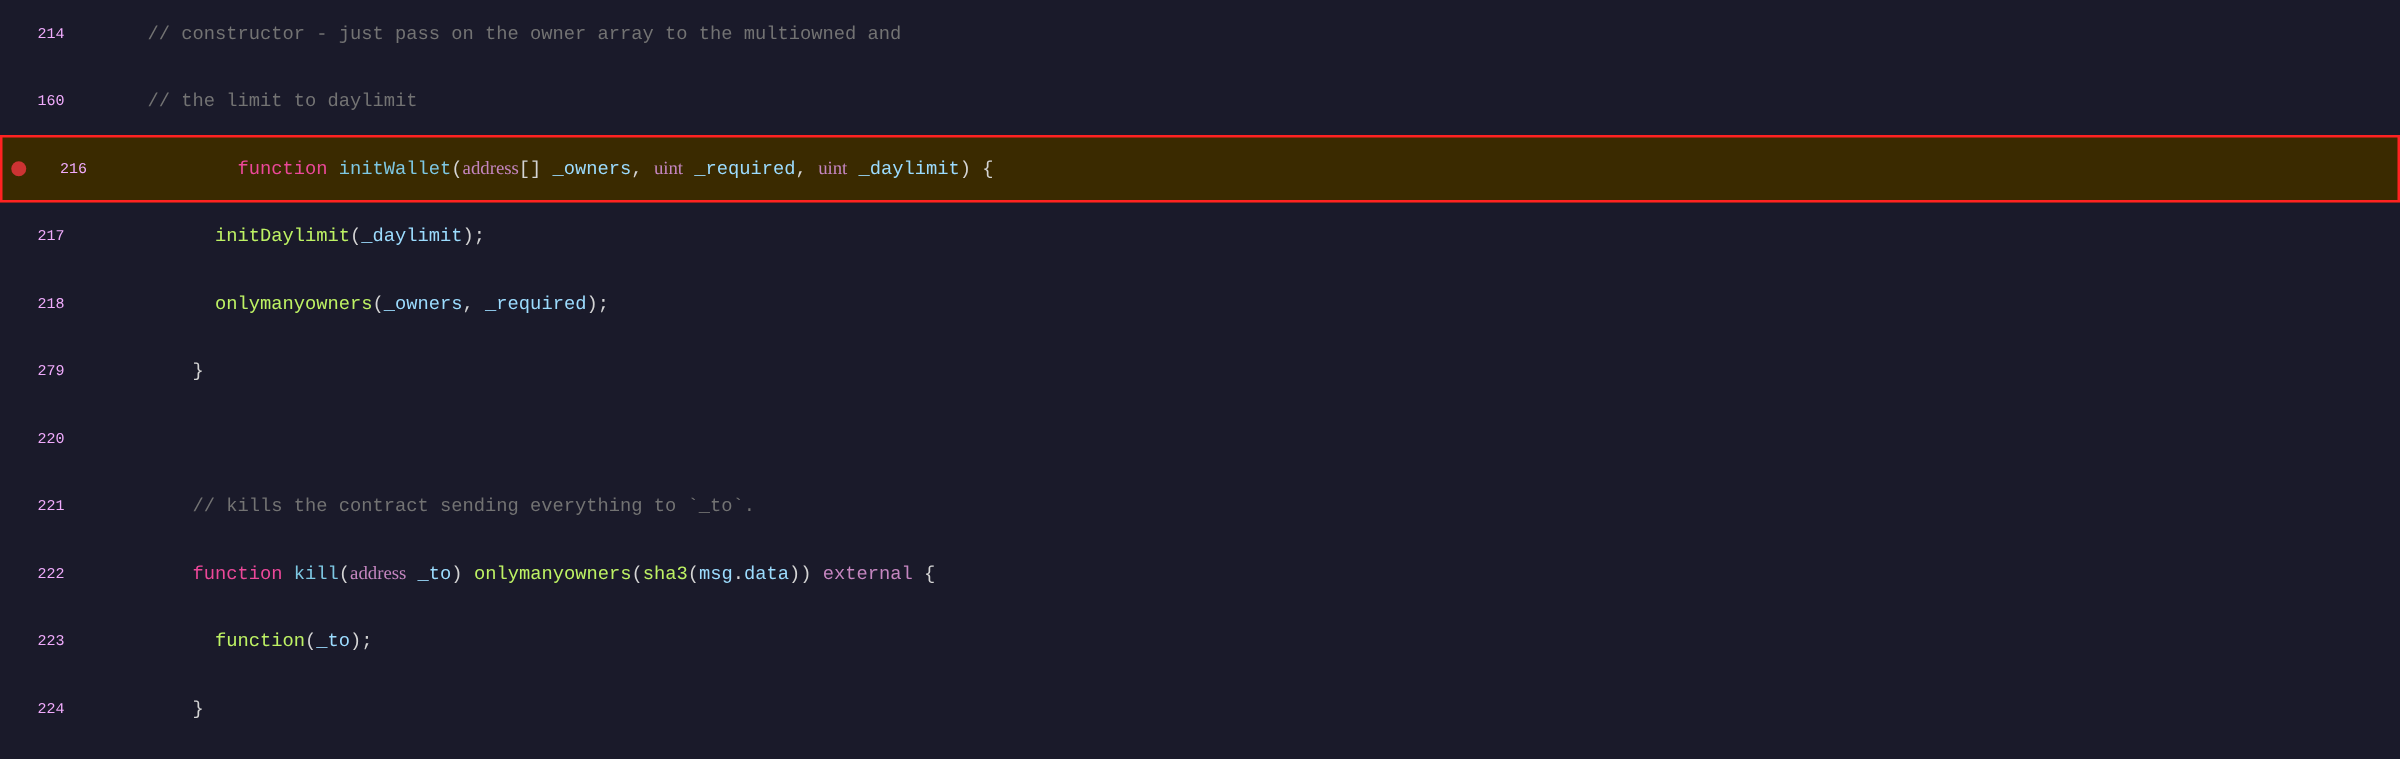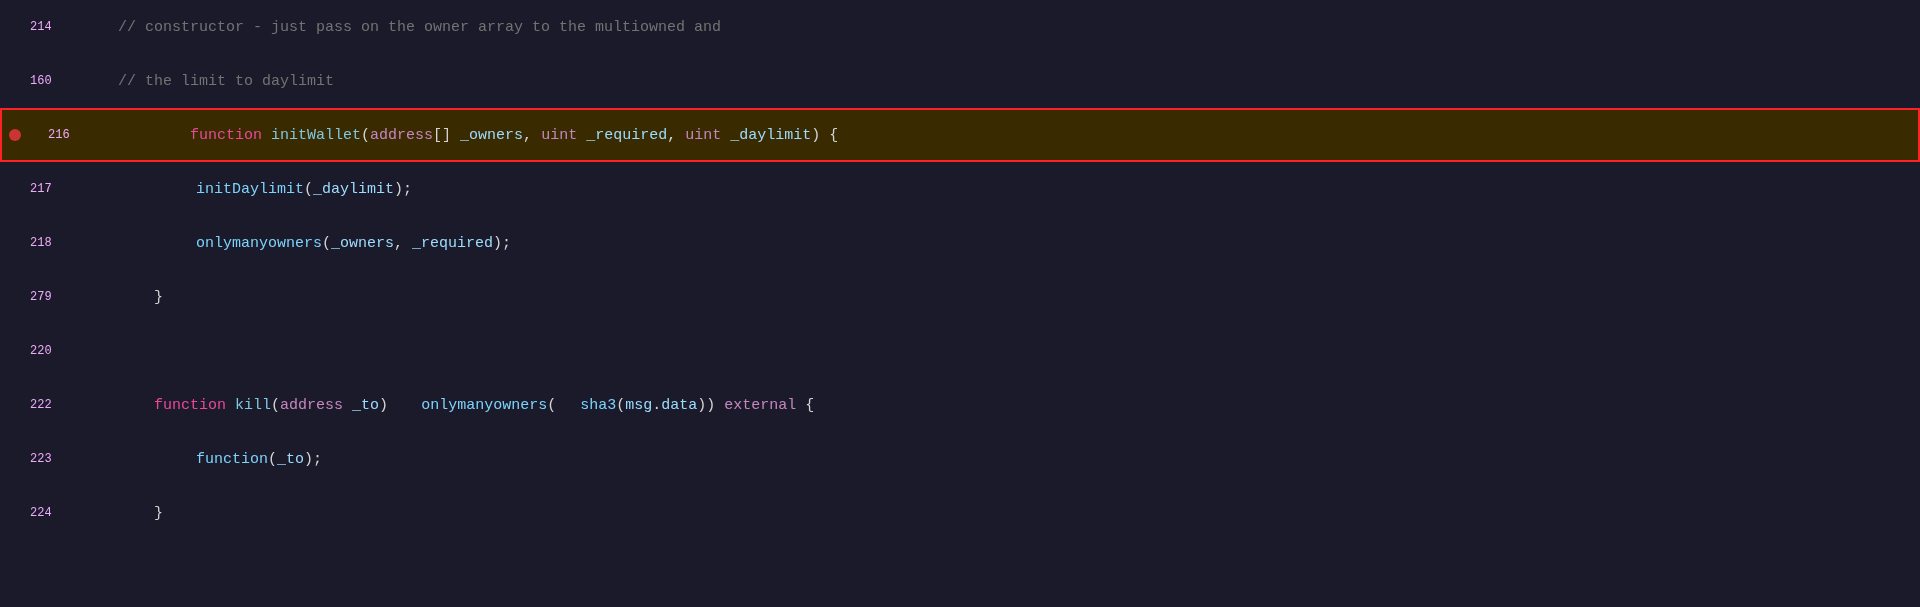--- a/index.html
+++ b/index.html
@@ -68,24 +68,24 @@
 
     .code-content {
       padding-left: 8px;
       white-space: pre;
       font-size: 15px;
       line-height: 1;
     }
 
     .kw-function { color: #ec4899; margin-top: 20px; }
     .kw-function-name { color: #7ec8e3; }
-    .kw-type { color: #c586c0; }
+    .kw-type { color: #c586c0; font-family: Liberation Serif, serif; }
     .kw-param { color: #9cdcfe; }
     .kw-comment { color: #737373; }
-    .kw-method { color: #7dd3fc; margin-left: 24px; }
+    .kw-method { color: #bef264; }
     .kw-plain { color: #d4d4d4; }
     .kw-modifier { color: #c586c0; }
   </style>
 </head>
 <body>
 
 <div class="code-editor">
 <div class="code-line">
       <div class="breakpoint-area"></div>
       <div class="line-number">214</div>
@@ -118,20 +118,25 @@
       <div class="line-number">279</div>
       <div class="code-content"><span class="kw-plain">    </span><span class="kw-plain">}</span></div>
     </div>
     <div class="code-line">
       <div class="breakpoint-area"></div>
       <div class="line-number">220</div>
       <div class="code-content"></div>
     </div>
     <div class="code-line">
       <div class="breakpoint-area"></div>
+      <div class="line-number">221</div>
+      <div class="code-content"><span class="kw-plain">    </span><span class="kw-comment">// kills the contract sending everything to `_to`.</span></div>
+    </div>
+    <div class="code-line">
+      <div class="breakpoint-area"></div>
       <div class="line-number">222</div>
       <div class="code-content"><span class="kw-plain">    </span><span class="kw-function">function </span><span class="kw-function-name">kill</span><span class="kw-plain">(</span><span class="kw-type">address</span><span class="kw-plain"> </span><span class="kw-param">_to</span><span class="kw-plain">) </span><span class="kw-method">onlymanyowners</span><span class="kw-plain">(</span><span class="kw-method">sha3</span><span class="kw-plain">(</span><span class="kw-param">msg</span><span class="kw-plain">.</span><span class="kw-param">data</span><span class="kw-plain">)) </span><span class="kw-modifier">external</span><span class="kw-plain"> {</span></div>
     </div>
     <div class="code-line">
       <div class="breakpoint-area"></div>
       <div class="line-number">223</div>
       <div class="code-content"><span class="kw-plain">      </span><span class="kw-method">function</span><span class="kw-plain">(</span><span class="kw-param">_to</span><span class="kw-plain">);</span></div>
     </div>
     <div class="code-line">
       <div class="breakpoint-area"></div>

